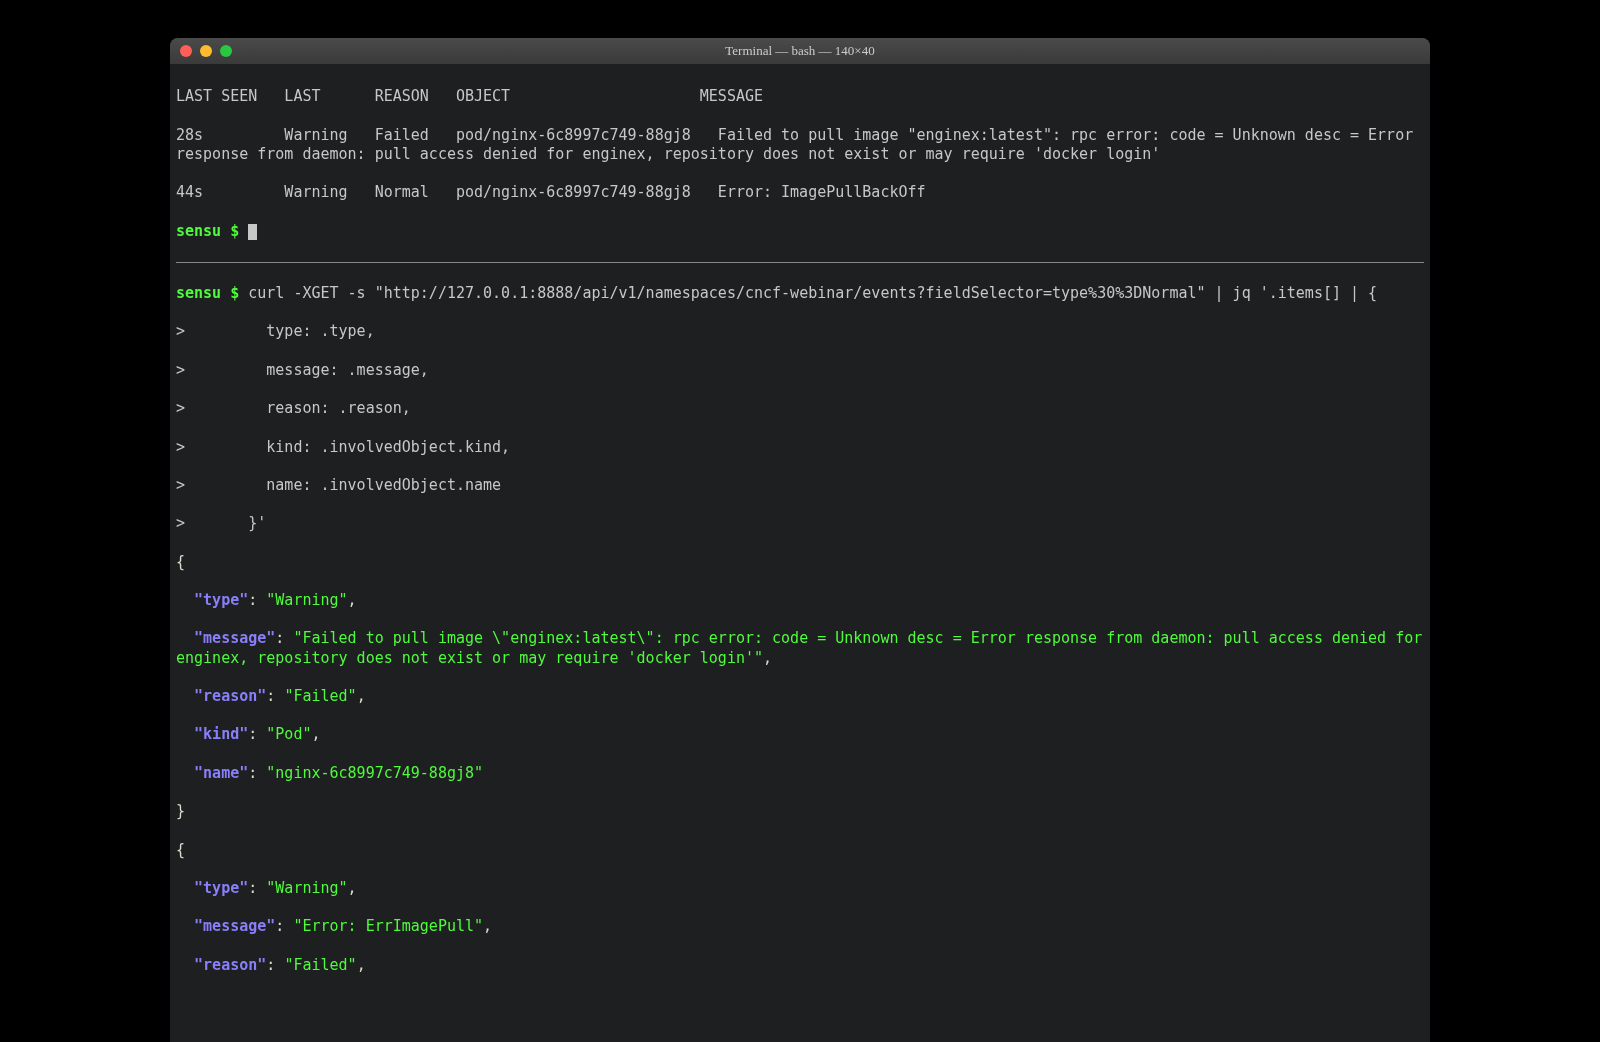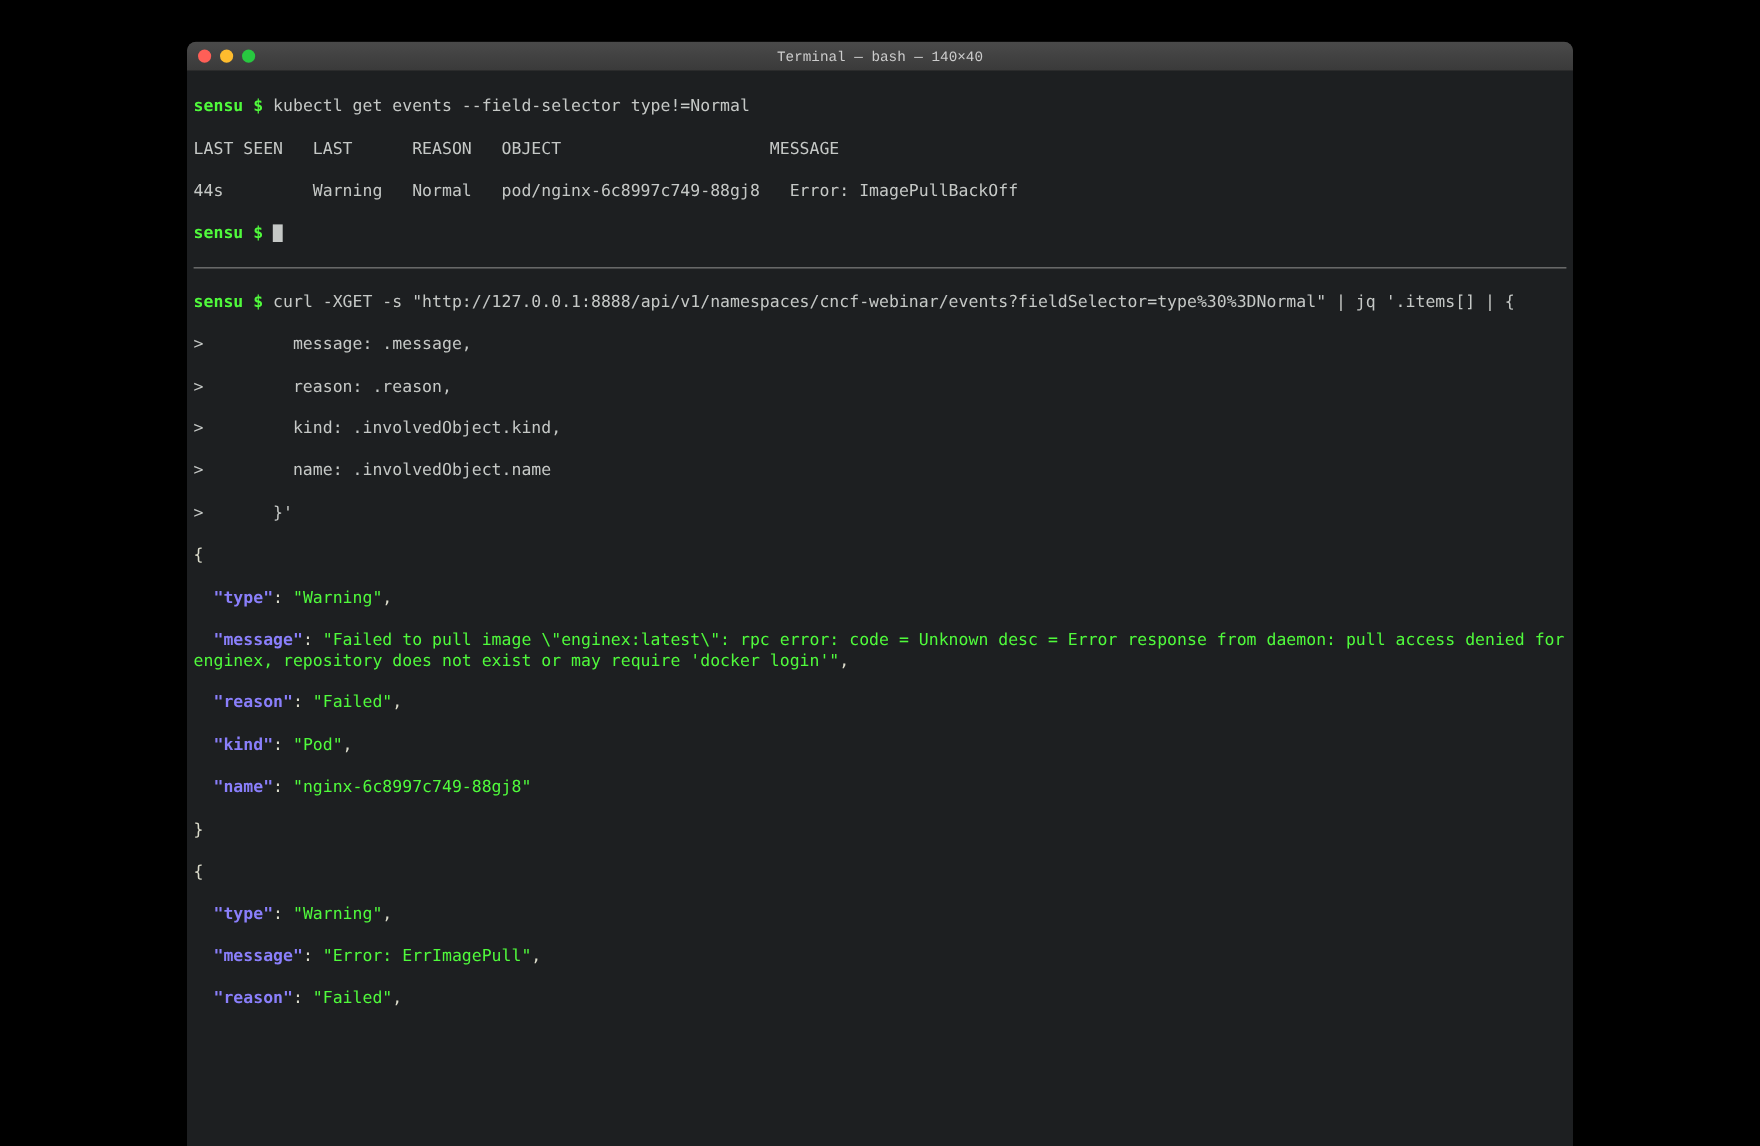--- a/index.html
+++ b/index.html
@@ -40,21 +40,21 @@
       border-radius: 50%;
     }
     .dot.red { background: #ff5f57; }
     .dot.yellow { background: #febc2e; }
     .dot.green { background: #28c840; }
     .titlebar-title {
       flex: 1;
       text-align: center;
       color: #ccc;
       font-size: 13px;
-      font-family: Liberation Mono, monospace;
+      font-family: Liberation Serif, serif;
     }
     .terminal-body {
       background: #1d1f21;
       color: #c5c8c6;
       font-size: 15px;
       line-height: 1.28;
       padding: 4px 6px 0 6px;
       white-space: pre;
       min-height: 740px;
     }
@@ -84,26 +84,27 @@
   <div class="titlebar">
     <div class="traffic-lights">
       <div class="dot red"></div>
       <div class="dot yellow"></div>
       <div class="dot green"></div>
     </div>
     <div class="titlebar-title">Terminal — bash — 140×40</div>
   </div>
 
   <div class="terminal-body">
-<span class="line"><span class="prompt-user">sensu</span> <span class="prompt-sym">$</span> <span>kubectl get events --field-selector type!=Normal</span></span>
 <span class="line">LAST SEEN   LAST      REASON   OBJECT                     MESSAGE</span>
+<span class="line">28s         Warning   Failed   pod/nginx-6c8997c749-88gj8   Failed to pull image "enginex:latest": rpc error: code = Unknown desc = Error response from daemon: pull access denied for enginex, repository does not exist or may require 'docker login'</span>
 <span class="line">44s         Warning   Normal   pod/nginx-6c8997c749-88gj8   Error: ImagePullBackOff</span>
 <span class="line"><span class="prompt-user">sensu</span> <span class="prompt-sym">$</span> <span class="cursor"></span></span>
 <hr class="divider">
 <span class="line"><span class="prompt-user">sensu</span> <span class="prompt-sym">$</span> <span>curl -XGET -s "http://127.0.0.1:8888/api/v1/namespaces/cncf-webinar/events?fieldSelector=type%30%3DNormal" | jq '.items[] | {</span></span>
+<span class="line">&gt;         type: .type,</span>
 <span class="line">&gt;         message: .message,</span>
 <span class="line">&gt;         reason: .reason,</span>
 <span class="line">&gt;         kind: .involvedObject.kind,</span>
 <span class="line">&gt;         name: .involvedObject.name</span>
 <span class="line">&gt;       }'</span>
 <span class="line w">{</span>
 <span class="line"><span>  </span><span class="key">"type"</span><span class="w">: </span><span class="str">"Warning"</span><span class="w">,</span></span>
 <span class="line"><span>  </span><span class="key">"message"</span><span class="w">: </span><span class="str">"Failed to pull image \"enginex:latest\": rpc error: code = Unknown desc = Error response from daemon: pull access denied for enginex, repository does not exist or may require 'docker login'"</span><span class="w">,</span></span>
 <span class="line"><span>  </span><span class="key">"reason"</span><span class="w">: </span><span class="str">"Failed"</span><span class="w">,</span></span>
 <span class="line"><span>  </span><span class="key">"kind"</span><span class="w">: </span><span class="str">"Pod"</span><span class="w">,</span></span>

